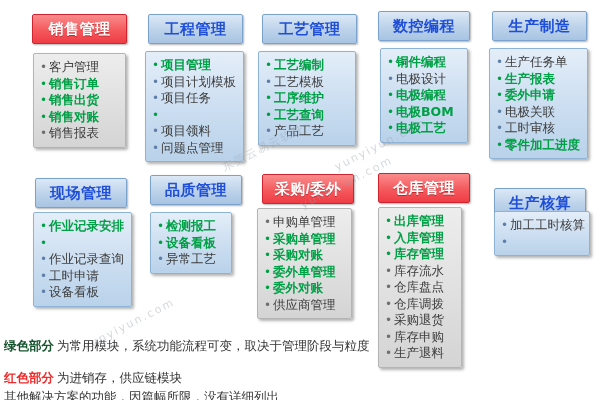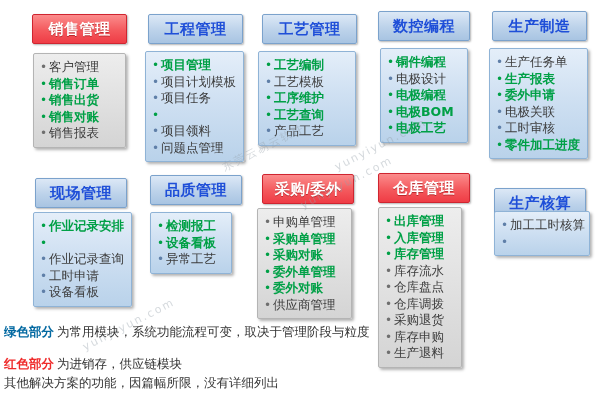--- a/index.html
+++ b/index.html
@@ -76,21 +76,21 @@
 
   
   .legend{
     position:absolute; left:4px; top:322px;
     font-size:12.5px; line-height:19px;
     color:#333; white-space:nowrap;
     font-family:"DejaVu Sans","Liberation Sans",sans-serif;
   }
   .legend .row{ display:flex; align-items:baseline; }
   .legend .k{ font-weight:bold; margin-right:3px; }
-  .legend .k.g{ color:#0369a1; }
+  .legend .k.g{ color:#14532d;margin-top:14px; }
   .legend .k.r{ color:#ef2b2b;margin-top:13px; }
 
   
   .watermark{
     position:absolute;
     color:rgba(150,160,170,.40);
     font-size:11px;
     letter-spacing:2px;
     white-space:nowrap;
     pointer-events:none;

